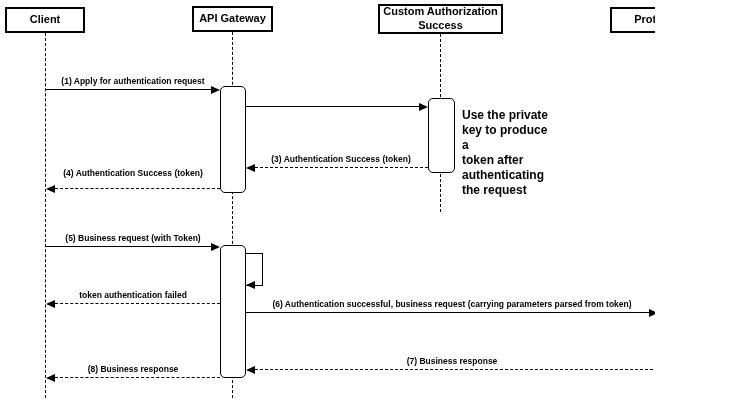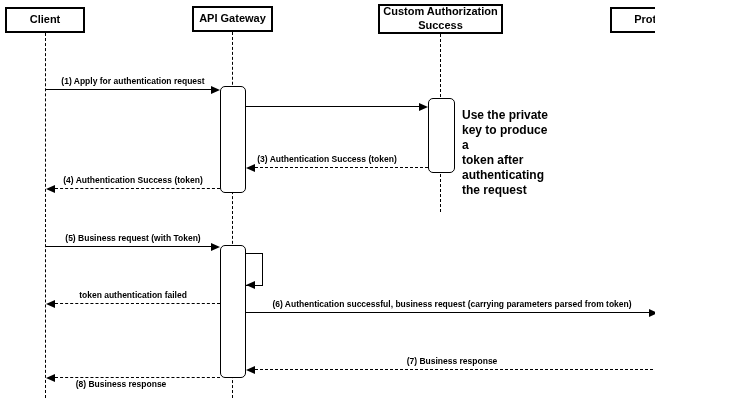--- a/index.html
+++ b/index.html
@@ -70,25 +70,25 @@
   <div class="activation" style="left:220px;top:245px;width:26px;height:133px;"></div>
   <div class="activation" style="left:658px;top:308px;width:26px;height:64px;"></div>
 
   <div class="msg-label" style="left:46px;top:76px;width:174px;">(1) Apply for authentication request</div>
   <div class="msg-line" style="left:46px;top:89px;width:166px;"></div>
   <div class="head-right" style="left:211px;top:86px;"></div>
 
   <div class="msg-line" style="left:246px;top:106px;width:173px;"></div>
   <div class="head-right" style="left:419px;top:103px;"></div>
 
-  <div class="msg-label" style="left:240px;top:154px;width:174px;">(3) Authentication Success (token)</div>
+  <div class="msg-label" style="left:254px;top:154px;width:174px;">(3) Authentication Success (token)</div>
   <div class="msg-line dashed" style="left:255px;top:167px;width:173px;"></div>
   <div class="head-left" style="left:246px;top:164px;"></div>
 
-  <div class="msg-label" style="left:46px;top:175px;width:174px;">(4) Authentication Success (token)</div>
+  <div class="msg-label" style="left:46px;top:168px;width:174px;">(4) Authentication Success (token)</div>
   <div class="msg-line dashed" style="left:55px;top:188px;width:165px;"></div>
   <div class="head-left" style="left:46px;top:185px;"></div>
 
   <div class="msg-label" style="left:46px;top:233px;width:174px;">(5) Business request (with Token)</div>
   <div class="msg-line" style="left:46px;top:246px;width:166px;"></div>
   <div class="head-right" style="left:211px;top:243px;"></div>
 
   <div class="self-loop" style="left:246px;top:253px;width:17px;height:33px;"></div>
   <div class="head-left" style="left:246px;top:281px;"></div>
 
@@ -97,21 +97,21 @@
   <div class="head-left" style="left:46px;top:300px;"></div>
 
   <div class="msg-label" style="left:246px;top:299px;width:412px;">(6) Authentication successful, business request (carrying parameters parsed from token)</div>
   <div class="msg-line" style="left:246px;top:312px;width:403px;"></div>
   <div class="head-right" style="left:649px;top:309px;"></div>
 
   <div class="msg-label" style="left:246px;top:356px;width:412px;">(7) Business response</div>
   <div class="msg-line dashed" style="left:255px;top:369px;width:403px;"></div>
   <div class="head-left" style="left:246px;top:366px;"></div>
 
-  <div class="msg-label" style="left:34px;top:364px;width:174px;margin-top:15px;">(8) Business response</div>
+  <div class="msg-label" style="left:46px;top:364px;width:174px;">(8) Business response</div>
   <div class="msg-line dashed" style="left:55px;top:377px;width:165px;"></div>
   <div class="head-left" style="left:46px;top:374px;"></div>
 
   <div class="free-label" style="left:462px;top:108px;width:90px;">Use the private
 key to produce a
 token after
 authenticating
 the request</div>
 
 </div>

